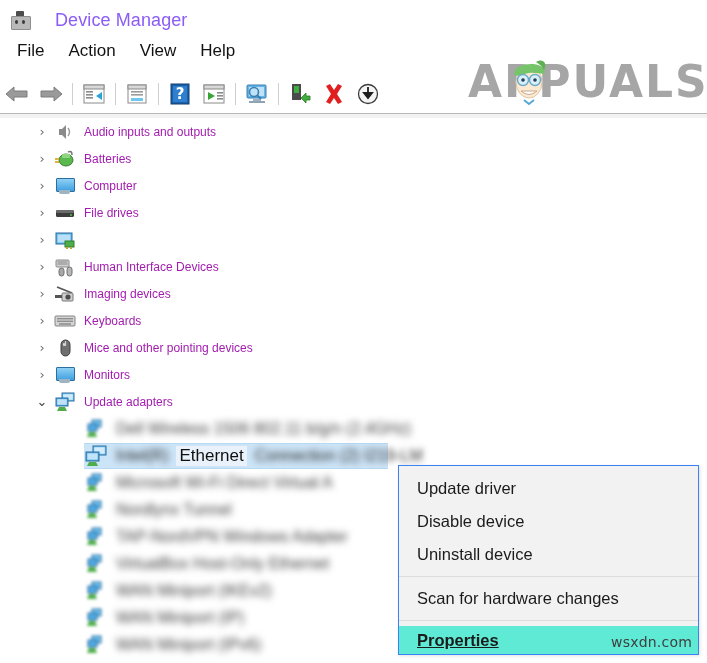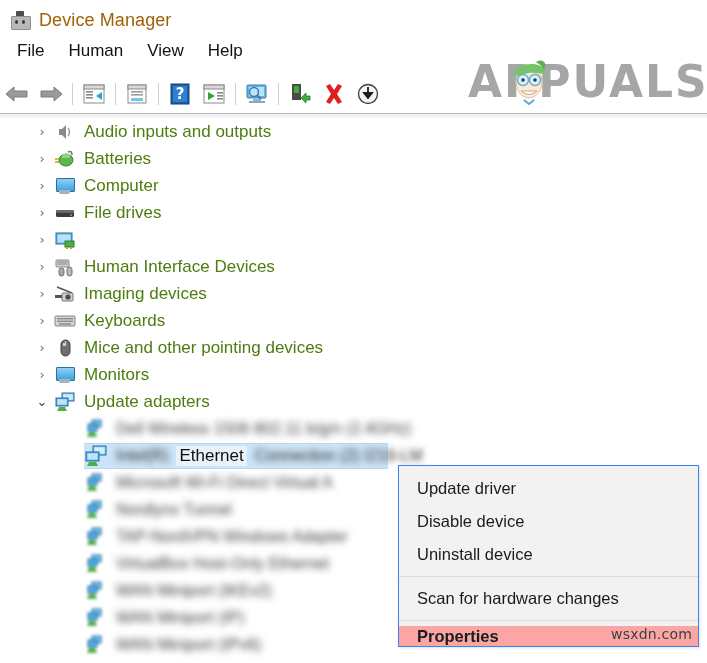--- a/index.html
+++ b/index.html
@@ -48,23 +48,23 @@
   #app-icon .pin-l, #app-icon .pin-r {
     position: absolute;
     top: 10px;
     width: 3px; height: 4px;
     background: #3a3a3a;
     border-radius: 50%;
   }
   #app-icon .pin-l { left: 6px; }
   #app-icon .pin-r { left: 13px; }
   #window-title {
-    margin-left: 8px;
+    margin-left: 24px;
     font-size: 18px;
-    color: #a16207;
+    color: #8b5cf6;
     letter-spacing: 0.1px;
   }
 
   
   #menubar {
     position: absolute;
     left: 0; top: 37px;
     width: 707px; height: 28px;
     display: flex;
     align-items: center;
@@ -160,22 +160,22 @@
   }
   .chev.open { color: #3a3a3a; }
   .tree-icon {
     width: 22px; height: 22px;
     margin-left: 2px;
     position: relative;
     flex: none;
   }
   .tree-label {
     margin-left: 8px;
-    font-size: 17px;
-    color: #4d7c0f;
+    font-size: 12px;
+    color: #a21caf;
     white-space: nowrap;
   }
 
   
   .child-row {
     position: relative;
     height: 27px;
     display: flex;
     align-items: center;
   }
@@ -263,23 +263,24 @@
   .ctx-item {
     height: 33px;
     display: flex;
     align-items: center;
     padding-left: 18px;
     font-size: 16.5px;
     color: #1b1b1b;
     cursor: default;
   }
   .ctx-item.selected {
-    background: #fca5a5;
+    background: #5eead4;
     font-weight: bold;
-    height: 20px;
+    height: 28px;
+    text-decoration: underline;
   }
   .ctx-sep {
     height: 1px;
     background: #dcdcdc;
     margin: 5px 0;
   }
   #ctx-watermark {
     position: absolute;
     right: 6px; bottom: 4px;
     font-size: 14px;
@@ -297,21 +298,21 @@
     <div class="plug-neck"></div>
     <div class="plug-body"></div>
     <div class="pin-l"></div>
     <div class="pin-r"></div>
   </div>
   <div id="window-title">Device Manager</div>
 </div>
 
 <div id="menubar">
   <div class="menu-item">File</div>
-  <div class="menu-item">Human</div>
+  <div class="menu-item">Action</div>
   <div class="menu-item">View</div>
   <div class="menu-item">Help</div>
 </div>
 
 <div id="toolbar">
 
   <div class="tb-btn">
     <svg width="26" height="22" viewBox="0 0 26 22">
       <path d="M2 11 L10 4 L10 8 L23 8 L23 14 L10 14 L10 18 Z" fill="#9a9a9a" stroke="#7d7d7d" stroke-width="1"></path>
     </svg>

